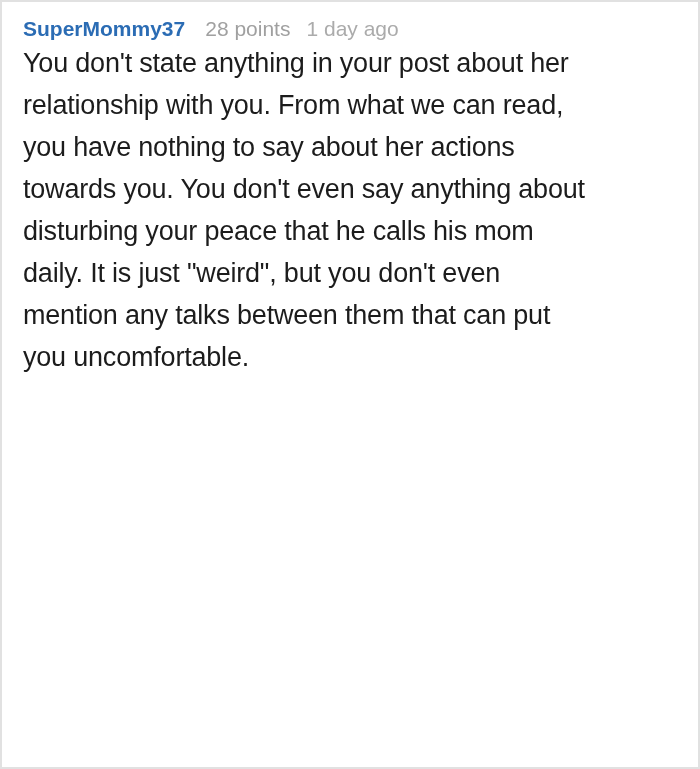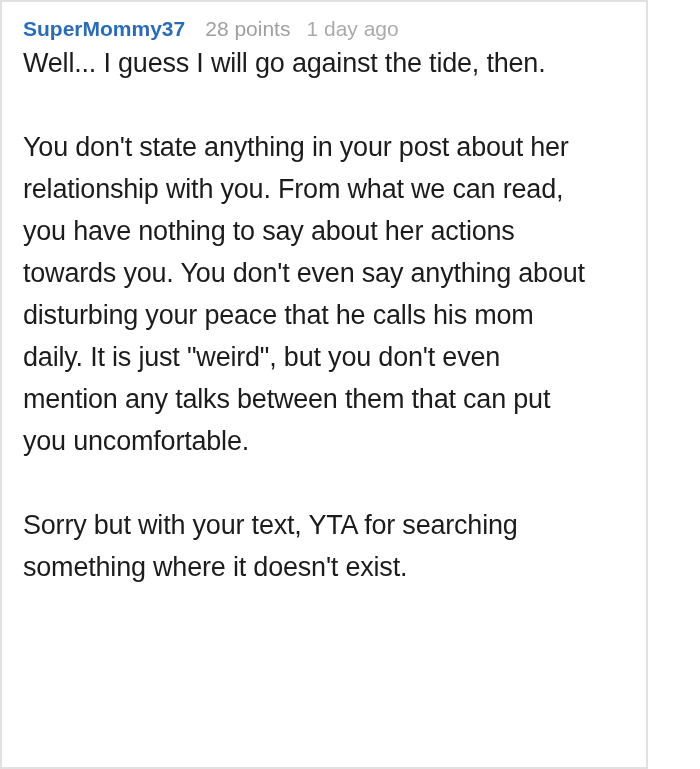--- a/index.html
+++ b/index.html
@@ -1,21 +1,21 @@
 <!DOCTYPE html>
 <html style="--username: #2b6cb4; --meta: #a0a0a0; --meta-light: #ababab; --text: #1c1c1c; --border: #e1e1e1; --background: #ffffff;"><head>
 <meta charset="utf-8">
 <style>
   html, body {
     margin: 0;
     padding: 0;
     background: #ffffff;
   }
   .card {
-    width: 648px;
+    width: 700px;
     height: 769px;
     box-sizing: border-box;
     background: var(--background, #ffffff);
     border: 2px solid var(--border, #e1e1e1);
     padding: 14px 21px 0 21px;
     overflow: hidden;
     font-family: "Liberation Sans", sans-serif;
   }
   .comment-header {
     line-height: 26px;
@@ -48,25 +48,22 @@
   }
 </style>
 </head>
 <body>
 
 <div class="card">
   <div class="comment-header">
     <span class="author">SuperMommy37</span><span class="points">28 points</span><span class="time">1 day ago</span>
   </div>
   <div class="comment-body">
-    <p>Well... I guess I will go against the tide, then.</p>
     <p>You don't state anything in your post about her
 relationship with you. From what we can read,
 you have nothing to say about her actions
 towards you. You don't even say anything about
 disturbing your peace that he calls his mom
 daily. It is just "weird", but you don't even
 mention any talks between them that can put
 you uncomfortable.</p>
-    <p>Sorry but with your text, YTA for searching
-something where it doesn't exist.</p>
   </div>
 </div>
 
 </body></html>

